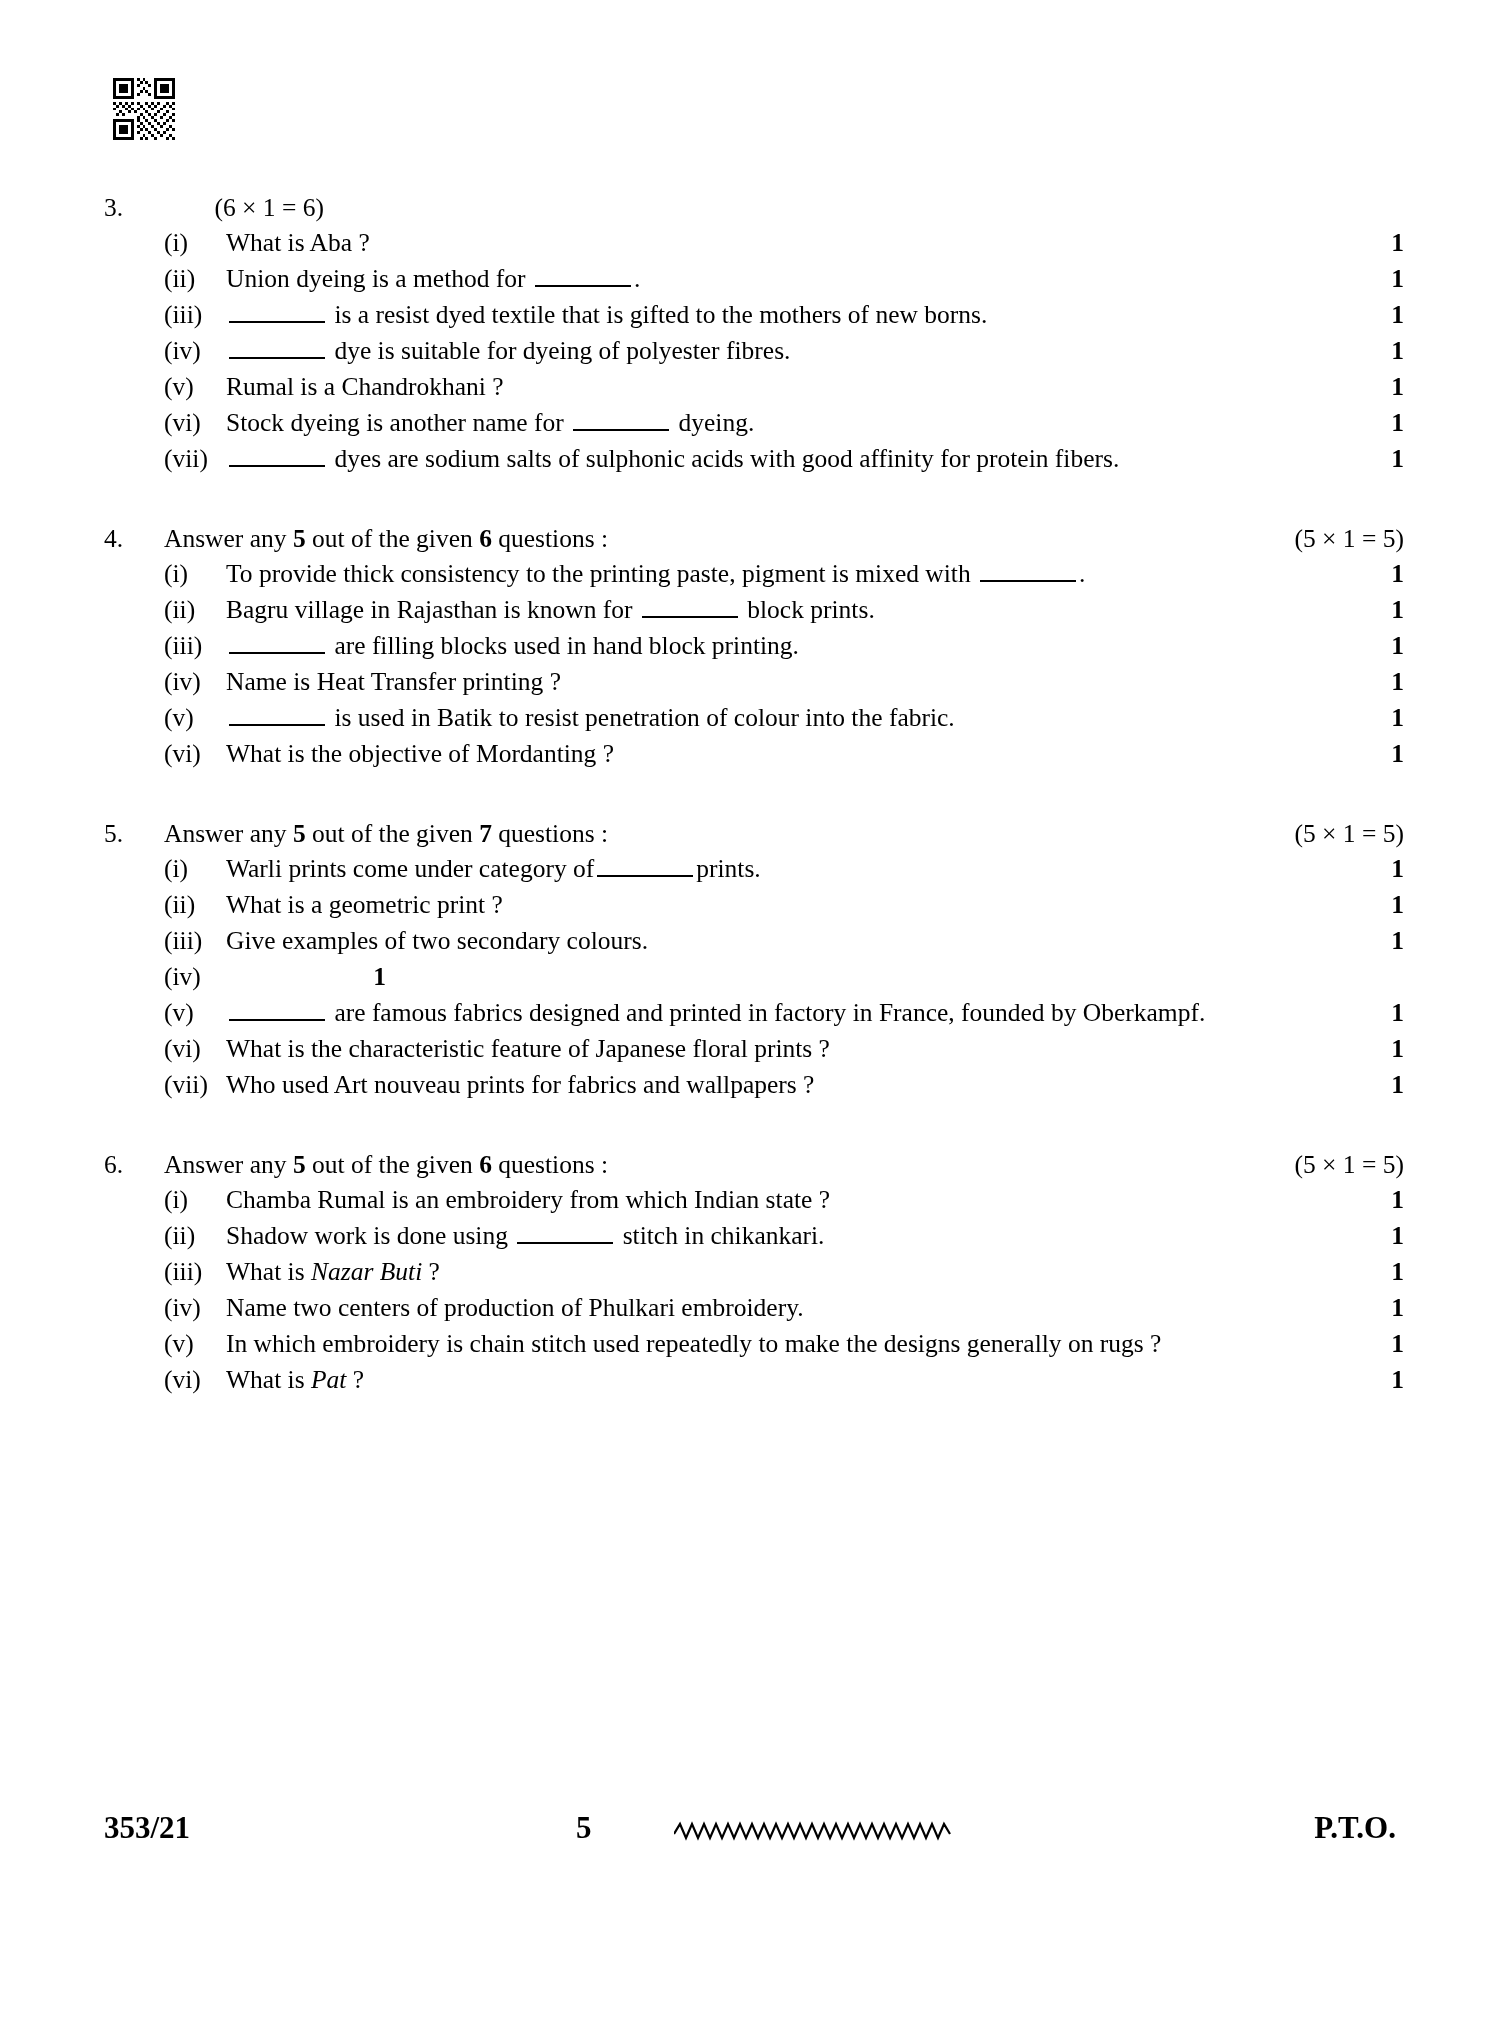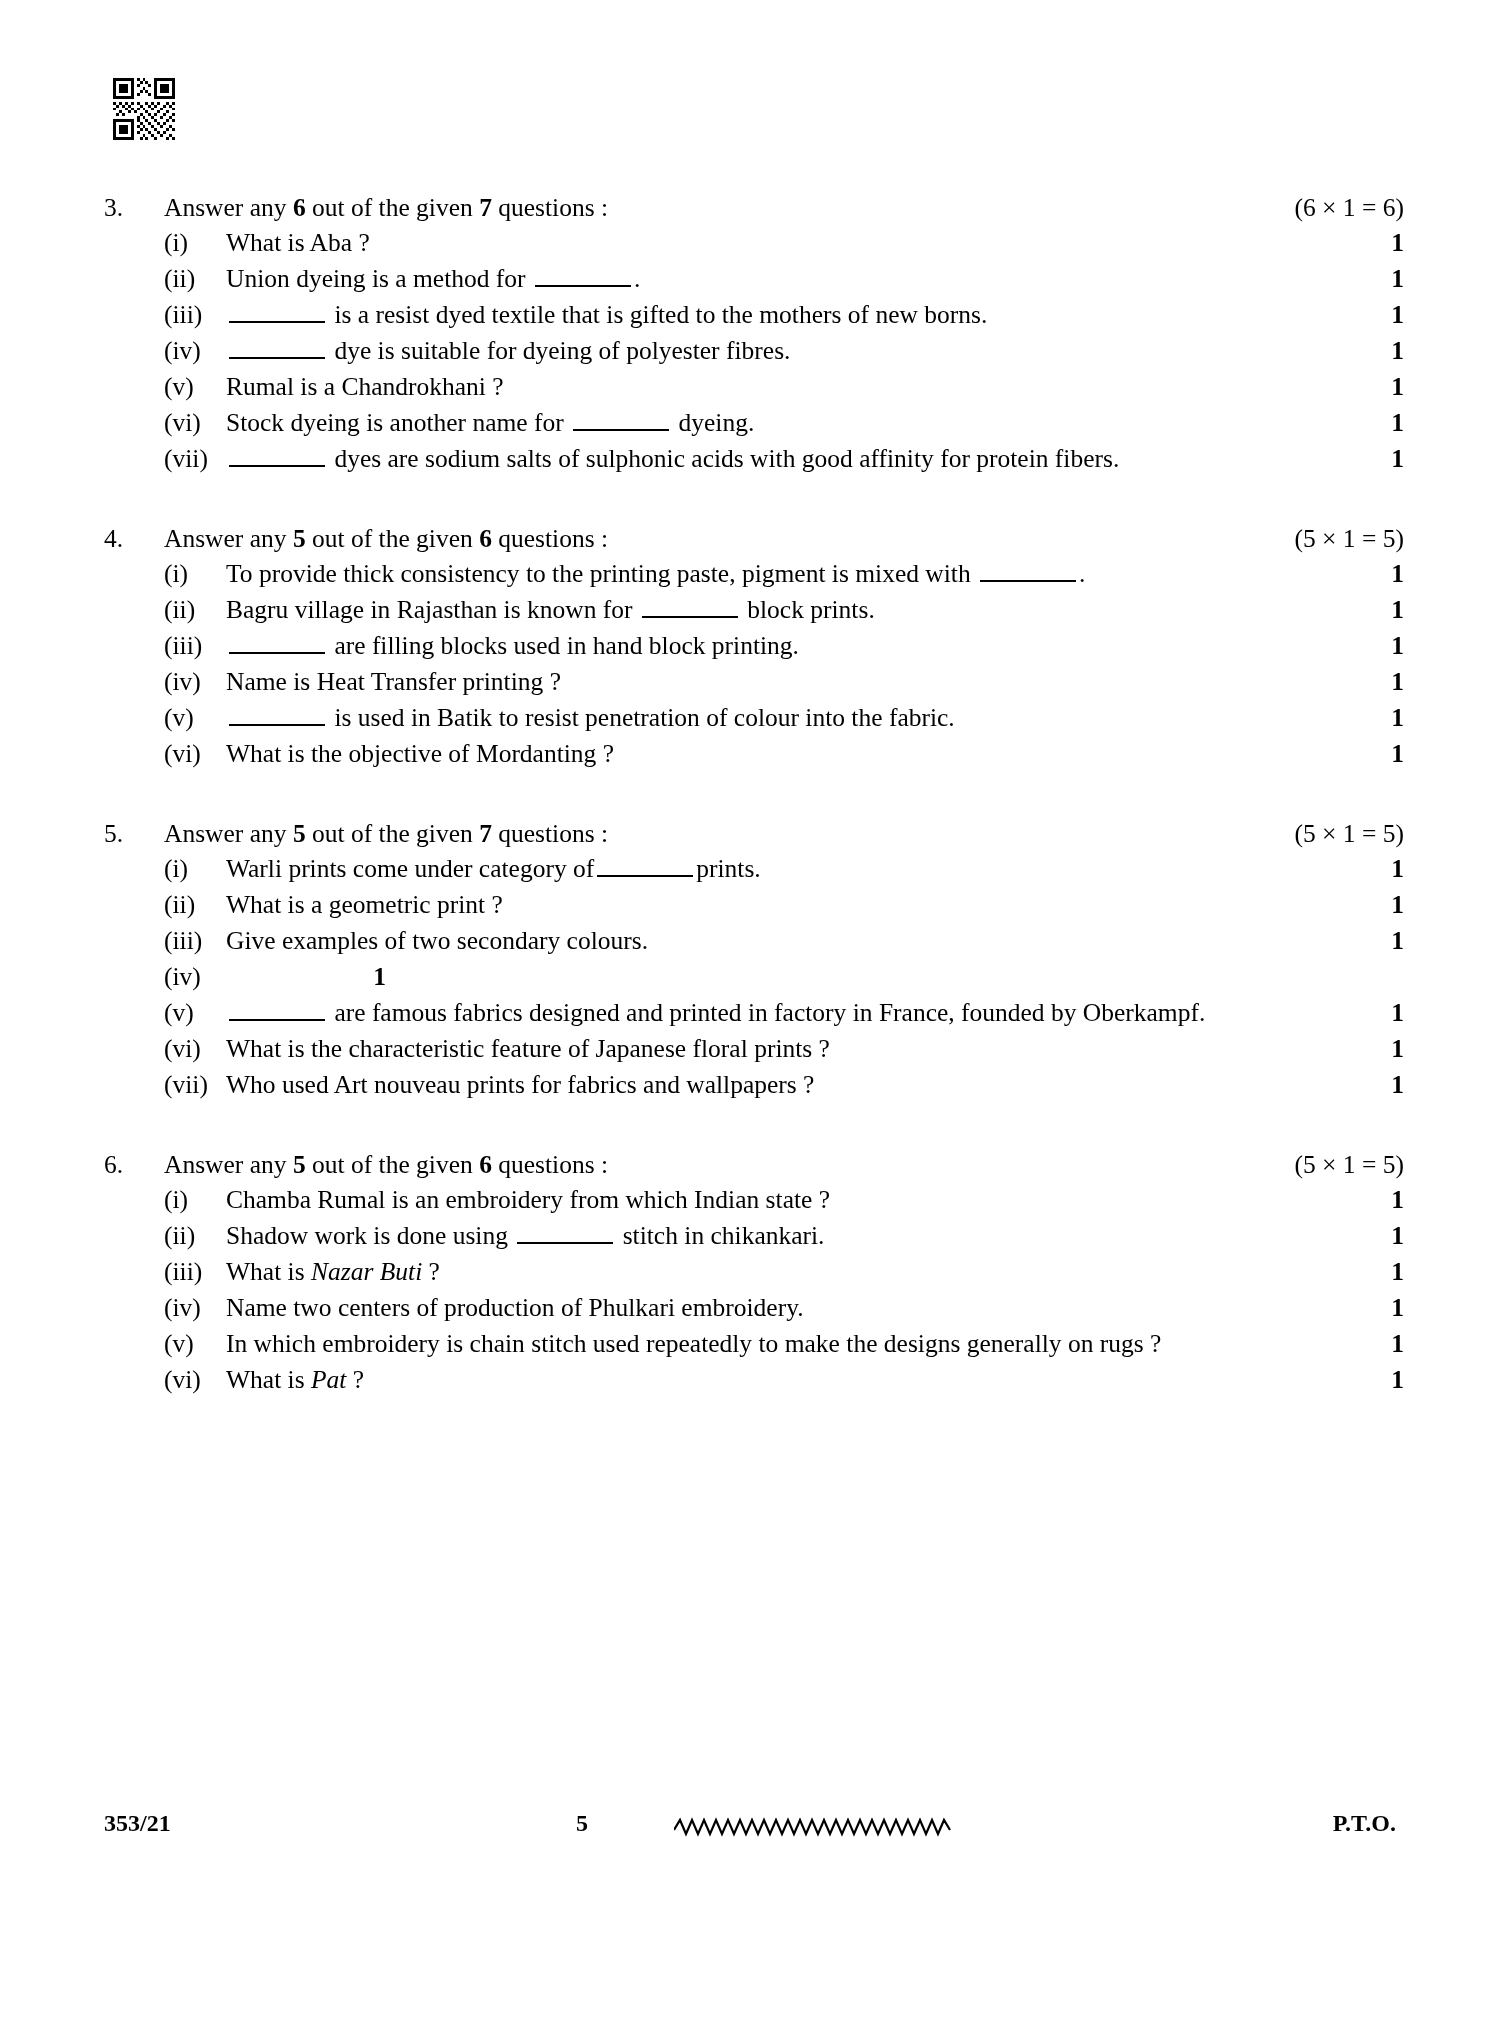--- a/index.html
+++ b/index.html
@@ -129,21 +129,21 @@
   .bold { font-weight: bold; }
   .ital { font-style: italic; }
 
   
   .footer {
     position: absolute;
     left: 104px;
     top: 1810px;
     width: 1300px;
     height: 46px;
-    font-size: 24px;
+    font-size: 31px;
     font-weight: bold;
   }
   .footer-code {
     position: absolute;
     left: 0;
     top: 0;
   }
   .footer-page {
     position: absolute;
     left: 472px;
@@ -281,23 +281,20 @@
         <rect x="20" y="20" width="1" height="1"></rect>
       </g>
     </svg>
   </div>
 
   <div class="content">
 
     <div class="qblock">
       <div class="row">
         <div class="q-num">3.</div>
-        <div class="q-head-body">
-          <span>Answer any </span><span class="bold">6</span><span> out of the given </span><span class="bold">7</span><span> questions :</span>
-        </div>
         <div class="q-marks">(6 × 1 = 6)</div>
       </div>
 
       <div class="sub-row">
         <div class="sub-spacer"></div>
         <div class="sub-label">(i)</div>
         <div class="sub-text">What is Aba ?</div>
         <div class="sub-mark">1</div>
       </div>
 

